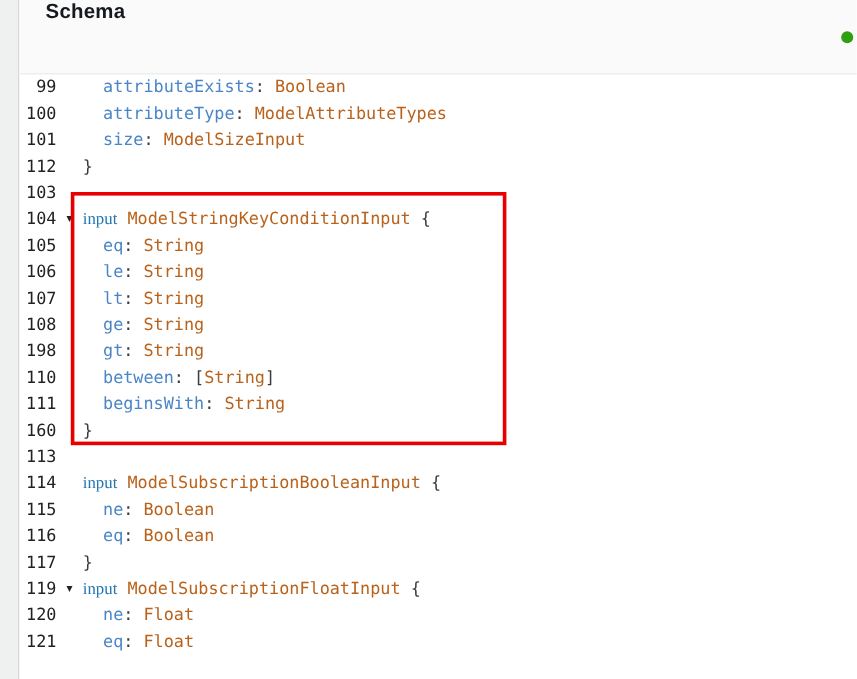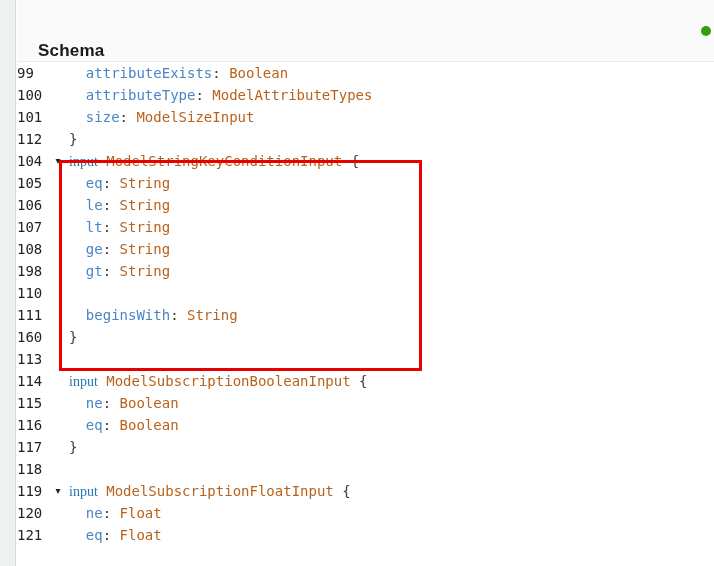--- a/index.html
+++ b/index.html
@@ -9,37 +9,37 @@
     font-family: "Liberation Sans", sans-serif;
     position: relative;
   }
   .left-strip {
     position: absolute; left: 0; top: 0; width: 16px; height: 566px;
     background: #eff1f1; border-right: 1px solid #d5d9d9;
   }
   .main { position: absolute; left: 17px; top: 0; width: 697px; height: 566px; }
   .hdr {
     height: 62px; background: #fafafa; border-bottom: 1px solid #e9ebeb;
-    display: flex; align-items: flex-end; position: relative;
+    display: flex; align-items: flex-start; position: relative;
   }
   .hdr h1 {
     font-size: 17px; font-weight: 700; color: #16191f;
     margin-left: 21px; letter-spacing: 0.2px;
   }
   .status-dot {
     position: absolute; width: 10px; height: 10px; border-radius: 50%;
     right: 3px; top: 26px; background: var(--dot, #2f9e0f);
   }
   .editor {
     position: relative; height: 504px; overflow: hidden;
     font-family: "DejaVu Sans Mono", "Liberation Mono", monospace;
     font-size: 14px; cursor: text;
   }
   .line { display: flex; height: 22px; line-height: 22px; white-space: pre; }
-  .ln { width: 30px; flex: none; text-align: left; color: var(--lnc, #222); }
+  .ln { width: 30px; flex: none; text-align: right; color: var(--lnc, #222); }
   .fold {
     width: 22px; flex: none; text-align: center;
     font-size: 10px; line-height: 22px; color: #222; cursor: pointer;
     font-family: "DejaVu Sans", sans-serif;
   }
   .code { flex: none; color: var(--pn, #3b3b3b); }
   .tk-k { color: var(--kw, #2277b2); font-family: Liberation Serif, serif; }
   .tk-f { color: var(--fld, #4a85c6); }
   .tk-t { color: var(--typ, #b9621b); margin-top: 48px; }
   .tk-p { color: var(--pn, #3b3b3b); }
@@ -59,34 +59,34 @@
     <h1>Schema</h1>
     <span class="status-dot"></span>
   </div>
 
   <div class="editor">
     <div>
         <div class="line"><span class="ln">99</span><span class="fold"></span><span class="code"><span class="tk-f">  attributeExists</span><span class="tk-p">: </span><span class="tk-t">Boolean</span></span></div>
         <div class="line"><span class="ln">100</span><span class="fold"></span><span class="code"><span class="tk-f">  attributeType</span><span class="tk-p">: </span><span class="tk-t">ModelAttributeTypes</span></span></div>
         <div class="line"><span class="ln">101</span><span class="fold"></span><span class="code"><span class="tk-f">  size</span><span class="tk-p">: </span><span class="tk-t">ModelSizeInput</span></span></div>
         <div class="line"><span class="ln">112</span><span class="fold"></span><span class="code"><span class="tk-p">}</span></span></div>
+        <div class="line"><span class="ln">103</span><span class="fold"></span><span class="code"></span></div>
         <div class="line"><span class="ln">104</span><span class="fold">▾</span><span class="code"><span class="tk-k">input</span><span class="tk-p"> </span><span class="tk-t">ModelStringKeyConditionInput</span><span class="tk-p"> {</span></span></div>
         <div class="line"><span class="ln">105</span><span class="fold"></span><span class="code"><span class="tk-f">  eq</span><span class="tk-p">: </span><span class="tk-t">String</span></span></div>
         <div class="line"><span class="ln">106</span><span class="fold"></span><span class="code"><span class="tk-f">  le</span><span class="tk-p">: </span><span class="tk-t">String</span></span></div>
         <div class="line"><span class="ln">107</span><span class="fold"></span><span class="code"><span class="tk-f">  lt</span><span class="tk-p">: </span><span class="tk-t">String</span></span></div>
         <div class="line"><span class="ln">108</span><span class="fold"></span><span class="code"><span class="tk-f">  ge</span><span class="tk-p">: </span><span class="tk-t">String</span></span></div>
         <div class="line"><span class="ln">198</span><span class="fold"></span><span class="code"><span class="tk-f">  gt</span><span class="tk-p">: </span><span class="tk-t">String</span></span></div>
-        <div class="line"><span class="ln">110</span><span class="fold"></span></div>
+        <div class="line"><span class="ln">110</span><span class="fold"></span><span class="code"><span class="tk-f">  between</span><span class="tk-p">: [</span><span class="tk-t">String</span><span class="tk-p">]</span></span></div>
         <div class="line"><span class="ln">111</span><span class="fold"></span><span class="code"><span class="tk-f">  beginsWith</span><span class="tk-p">: </span><span class="tk-t">String</span></span></div>
         <div class="line"><span class="ln">160</span><span class="fold"></span><span class="code"><span class="tk-p">}</span></span></div>
         <div class="line"><span class="ln">113</span><span class="fold"></span><span class="code"></span></div>
         <div class="line"><span class="ln">114</span><span class="fold"></span><span class="code"><span class="tk-k">input</span><span class="tk-p"> </span><span class="tk-t">ModelSubscriptionBooleanInput</span><span class="tk-p"> {</span></span></div>
         <div class="line"><span class="ln">115</span><span class="fold"></span><span class="code"><span class="tk-f">  ne</span><span class="tk-p">: </span><span class="tk-t">Boolean</span></span></div>
         <div class="line"><span class="ln">116</span><span class="fold"></span><span class="code"><span class="tk-f">  eq</span><span class="tk-p">: </span><span class="tk-t">Boolean</span></span></div>
         <div class="line"><span class="ln">117</span><span class="fold"></span><span class="code"><span class="tk-p">}</span></span></div>
-        <div class="line"><span class="ln">118</span><span class="fold"></span><span class="code"></span></div>
         <div class="line"><span class="ln">119</span><span class="fold">▾</span><span class="code"><span class="tk-k">input</span><span class="tk-p"> </span><span class="tk-t">ModelSubscriptionFloatInput</span><span class="tk-p"> {</span></span></div>
         <div class="line"><span class="ln">120</span><span class="fold"></span><span class="code"><span class="tk-f">  ne</span><span class="tk-p">: </span><span class="tk-t">Float</span></span></div>
         <div class="line"><span class="ln">121</span><span class="fold"></span><span class="code"><span class="tk-f">  eq</span><span class="tk-p">: </span><span class="tk-t">Float</span></span></div>
       </div>
     <div class="hl" style="top: 98px; height: 211px;"></div>
   </div>
 </div>
 
 </body></html>

